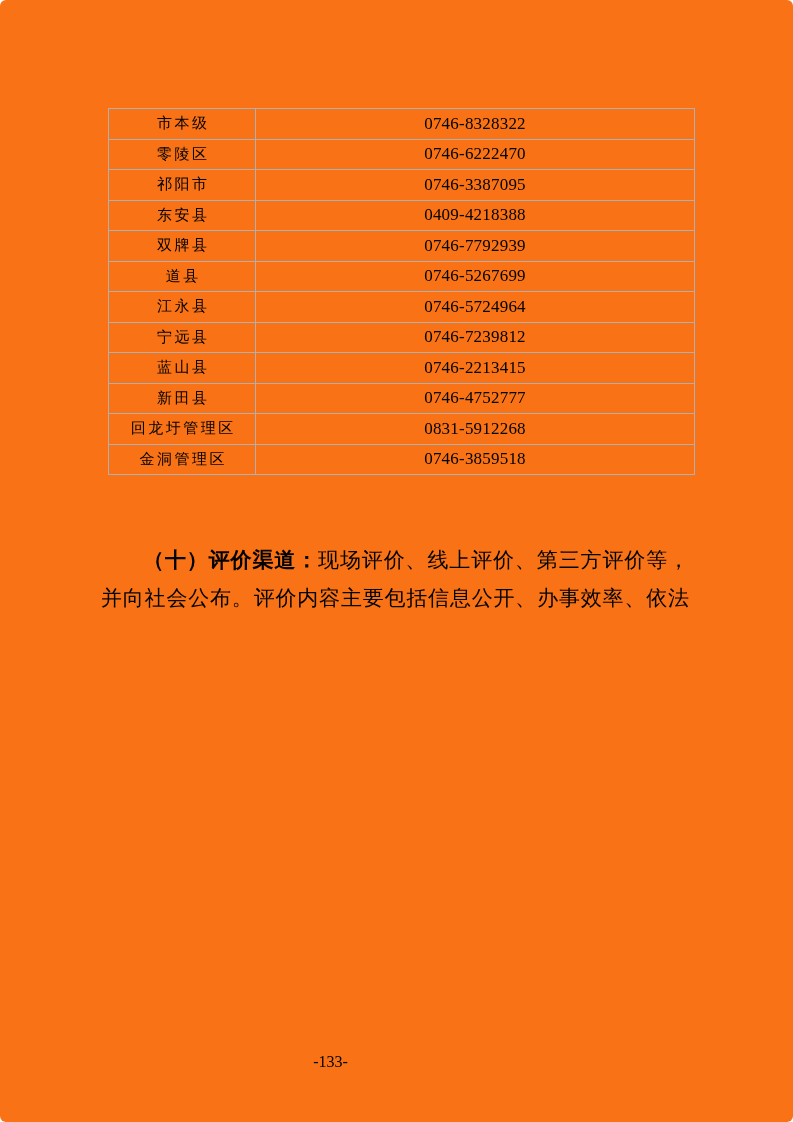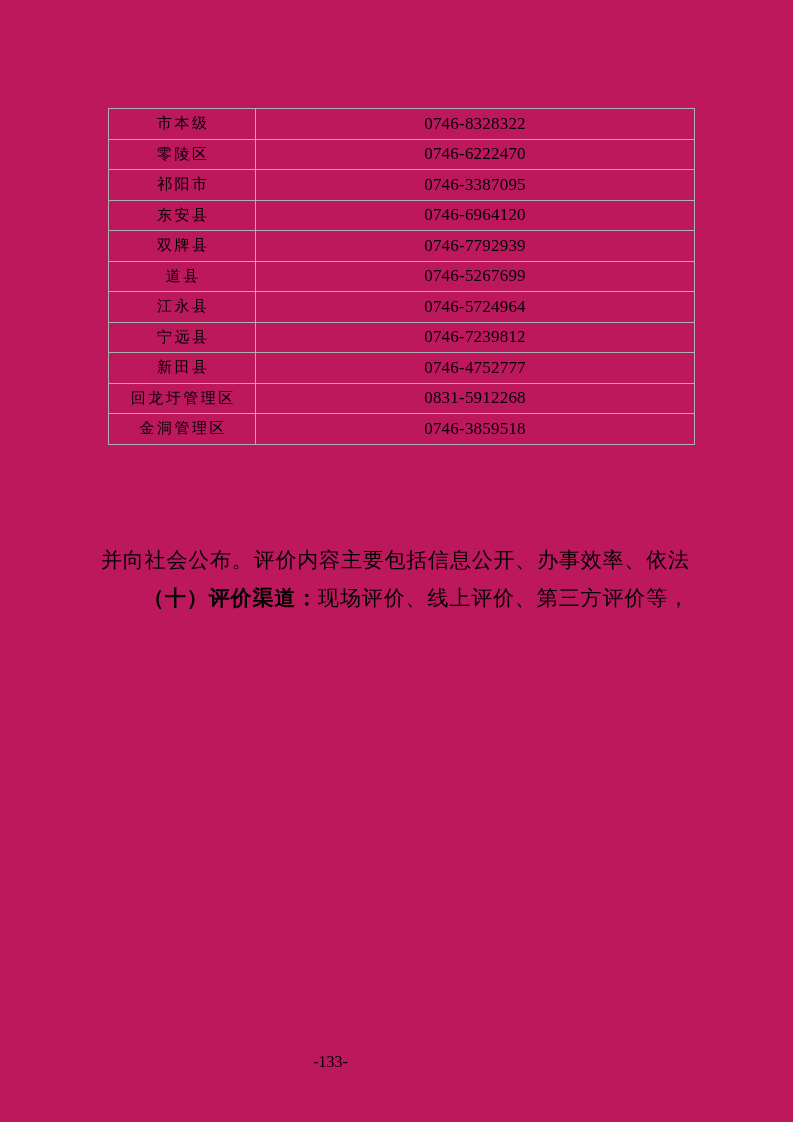--- a/index.html
+++ b/index.html
@@ -4,24 +4,25 @@
 <style>
   html, body {
     margin: 0;
     padding: 0;
     background: #ffffff;
   }
   .page {
     position: relative;
     width: 793px;
     height: 1122px;
-    background: #be185d;
+    background: #f97316;
     font-family: "Liberation Serif", "DejaVu Serif", serif;
     color: #000000;
     overflow: hidden;
+    border-radius: 6px;
   }
 
   
   .phone-table {
     position: absolute;
     left: 108px;
     top: 108px;
     width: 587px;
     border-collapse: collapse;
     table-layout: fixed;
@@ -101,21 +102,21 @@
     </tr>
 
 
     <tr>
       <td class="region-cell">祁阳市</td>
       <td class="phone-cell">0746-3387095</td>
     </tr>
 
     <tr>
       <td class="region-cell">东安县</td>
-      <td class="phone-cell">0746-6964120</td>
+      <td class="phone-cell">0409-4218388</td>
     </tr>
 
     <tr>
       <td class="region-cell">双牌县</td>
       <td class="phone-cell">0746-7792939</td>
     </tr>
 
     <tr>
       <td class="region-cell">道县</td>
       <td class="phone-cell">0746-5267699</td>
@@ -124,39 +125,43 @@
     <tr>
       <td class="region-cell">江永县</td>
       <td class="phone-cell">0746-5724964</td>
     </tr>
 
     <tr>
       <td class="region-cell">宁远县</td>
       <td class="phone-cell">0746-7239812</td>
     </tr>
 
+    <tr>
+      <td class="region-cell">蓝山县</td>
+      <td class="phone-cell">0746-2213415</td>
+    </tr>
 
     <tr>
       <td class="region-cell">新田县</td>
       <td class="phone-cell">0746-4752777</td>
     </tr>
 
 
     <tr>
       <td class="region-cell">回龙圩管理区</td>
       <td class="phone-cell">0831-5912268</td>
     </tr>
 
     <tr>
       <td class="region-cell">金洞管理区</td>
       <td class="phone-cell">0746-3859518</td>
     </tr>
   </tbody>
   </table>
 
   <div class="paragraph">
+    <div class="para-line indent justify-last"><span class="para-bold">（十）评价渠道：</span><span>现场评价、线上评价、第三方评价等，</span></div>
     <div class="para-line justify-last">并向社会公布。评价内容主要包括信息公开、办事效率、依法</div>
-    <div class="para-line indent justify-last"><span class="para-bold">（十）评价渠道：</span><span>现场评价、线上评价、第三方评价等，</span></div>
   </div>
 
   <div class="page-number">-133-</div>
 
 </div>
 
 </body></html>

